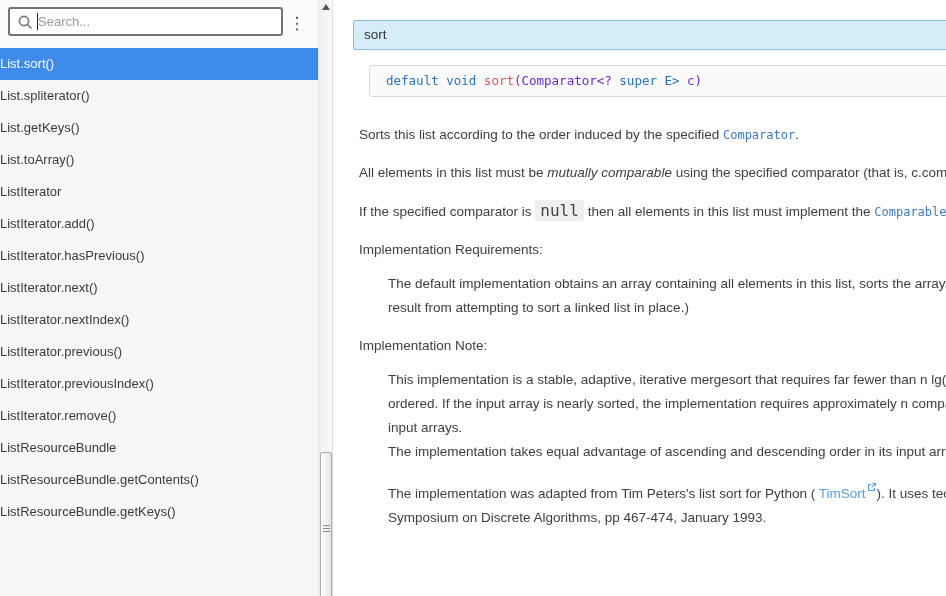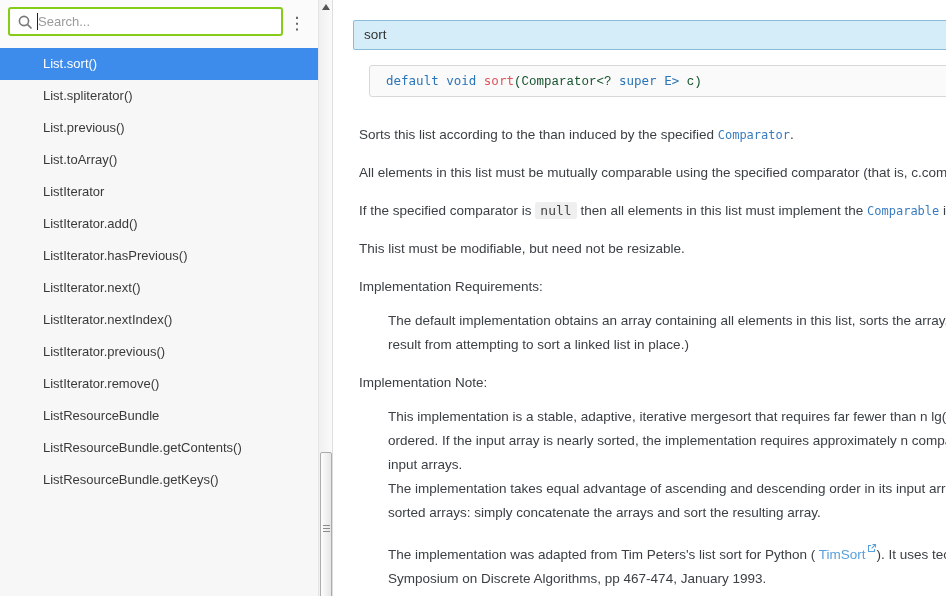--- a/index.html
+++ b/index.html
@@ -8,31 +8,31 @@
     --ext_link:#58a0dc; --inline_code_bg:#efefef;
   }
   *{box-sizing:border-box;}
   html,body{width:946px;height:596px;margin:0;overflow:hidden;
     font-family:"Liberation Sans",sans-serif;background:#fff;}
   
   .sidebar{position:absolute;left:0;top:0;width:318px;height:596px;
     background:#f7f7f7;overflow:hidden;}
   .search-row{position:relative;height:48px;background:#fbfbfb;}
   .search-box{position:absolute;left:8px;top:7px;width:275px;height:29px;
-    background:#fff;border:2px solid #84cc16;border-radius:3px;}
+    background:#fff;border:2px solid #737373;border-radius:3px;}
   .search-box input{position:absolute;left:28px;top:0;width:240px;height:25px;
     border:none;outline:none;background:transparent;font:13px "Liberation Sans",sans-serif;
     color:#333;padding:0;}
   .search-box input::placeholder{color:#9a9a9a;}
   .mag{position:absolute;left:7px;top:5px;}
   .caret{position:absolute;left:27px;top:4px;width:1px;height:17px;background:#222;}
   .kebab{position:absolute;right:12px;top:10px;width:18px;height:28px;text-align:center;
     font-size:17px;color:#555;line-height:28px;cursor:pointer;letter-spacing:0;}
   .list{position:absolute;top:48px;left:0;width:318px;}
-  .item{height:32px;line-height:32px;padding-left:43px;font-size:13px;color:#3a3a3a;
+  .item{height:32px;line-height:32px;font-size:13px;color:#3a3a3a;
     white-space:nowrap;overflow:hidden;cursor:default;}
   .item.selected{background:var(--accent);color:#fff;}
   
   .vscroll{position:absolute;left:318px;top:0;width:15px;height:596px;
     background:linear-gradient(to right,#f0f0f0,#fafafa);
     border-left:1px solid #e5e5e5;border-right:1px solid #dedede;}
   .sb-up{position:absolute;left:3px;top:4px;width:0;height:0;
     border-left:4px solid transparent;border-right:4px solid transparent;
     border-bottom:6px solid #555;}
   .sb-thumb{position:absolute;left:1px;top:452px;width:12px;height:146px;
@@ -43,29 +43,29 @@
   
   .main{position:absolute;left:334px;top:4px;right:0;height:596px;background:#fff;overflow:hidden;}
   .member-header{margin:16px -40px 0 19px;height:30px;line-height:28px;
     background:var(--header_bg);border:1px solid var(--header_border);border-radius:2px;
     padding-left:10px;font-size:13.5px;color:#333;}
   .sigbox{margin:15px -40px 0 35px;height:32px;line-height:30px;background:#fafafa;
     border:1px solid #d8d8d8;border-radius:3px;padding-left:16px;white-space:nowrap;
     font-family:"DejaVu Sans Mono",monospace;font-size:12.5px;color:#24292e;}
   .tok-kw{color:var(--code_keyword);margin-top:26px;}
   .tok-fn{color:var(--code_function);}
-  .tok-pl{color:#14532d;font-family:Liberation Mono, monospace;}
+  .tok-pl{color:#6d28d9;}
   .docbody{margin:26px 0 0 25px;font-size:13.5px;color:#3b4045;}
   .p{line-height:24px;white-space:nowrap;overflow:hidden;margin:0 0 14px 0;}
   .dt{line-height:24px;margin:14px 0 10px 0;white-space:nowrap;}
   .dd{margin:0 0 0 29px;}
   .dd .line{line-height:24px;white-space:nowrap;overflow:hidden;}
   .dd.gap{margin-top:12px;}
-  .r-i{}
-  .r-c{font-family:"DejaVu Sans Mono",monospace;font-size:13px;background:var(--inline_code_bg);
+  .r-i{font-style:italic;}
+  .r-c{font-family:"DejaVu Sans Mono",monospace;font-size:16px;background:var(--inline_code_bg);
     border-radius:3px;padding:1px 5px;color:#444;}
   .r-cl{font-family:"DejaVu Sans Mono",monospace;font-size:12px;color:var(--code_link);cursor:pointer;text-align:right;}
   .r-l{color:var(--ext_link);cursor:pointer;}
   .r-x{display:inline-block;vertical-align:super;margin-left:1px;cursor:pointer;}
 </style>
 </head>
 <body>
 
 <div class="sidebar">
   <div class="search-row">
@@ -77,64 +77,63 @@
         </svg>
       </span>
       <span class="caret"></span>
       <input type="text" value="" placeholder="Search..." style="">
     </div>
     <span class="kebab">⋮</span>
   </div>
   <div class="list" id="sidebar-list">
       <div class="item selected">List.sort()</div>
       <div class="item">List.spliterator()</div>
-      <div class="item">List.previous()</div>
+      <div class="item">List.getKeys()</div>
       <div class="item">List.toArray()</div>
       <div class="item">ListIterator</div>
       <div class="item">ListIterator.add()</div>
       <div class="item">ListIterator.hasPrevious()</div>
       <div class="item">ListIterator.next()</div>
       <div class="item">ListIterator.nextIndex()</div>
       <div class="item">ListIterator.previous()</div>
+      <div class="item">ListIterator.previousIndex()</div>
       <div class="item">ListIterator.remove()</div>
       <div class="item">ListResourceBundle</div>
       <div class="item">ListResourceBundle.getContents()</div>
       <div class="item">ListResourceBundle.getKeys()</div>
     </div>
 </div>
 
 <div class="vscroll">
   <div class="sb-up"></div>
   <div class="sb-thumb">
     <div class="sb-grip"></div>
   </div>
 </div>
 
 <div class="main">
   <div class="member-header">
     <span>sort</span>
   </div>
   <div class="sigbox" id="signature"><span class="tok-kw">default</span><span class="tok-pl"> </span><span class="tok-kw">void</span><span class="tok-pl"> </span><span class="tok-fn">sort</span><span class="tok-pl">(Comparator&lt;? </span><span class="tok-kw">super</span><span class="tok-kw"> E&gt;</span><span class="tok-pl"> c)</span></div>
   <div class="docbody" id="doc-body">
-      <div class="p"><span class="r-t">Sorts this list according to the than induced by the specified </span><span class="r-cl">Comparator</span><span class="r-t">.</span></div>
+      <div class="p"><span class="r-t">Sorts this list according to the order induced by the specified </span><span class="r-cl">Comparator</span><span class="r-t">.</span></div>
       <div class="p"><span class="r-t">All elements in this list must be </span><span class="r-i">mutually comparable</span><span class="r-t"> using the specified comparator (that is, c.compare(e1, e2)</span></div>
       <div class="p"><span class="r-t">If the specified comparator is </span><span class="r-c">null</span><span class="r-t"> then all elements in this list must implement the </span><span class="r-cl">Comparable</span><span class="r-t"> interface and the elements'</span></div>
-      <div class="p"><span class="r-t">This list must be modifiable, but need not be resizable.</span></div>
       <div class="dt">Implementation Requirements:</div>
       <div class="dd">
         <div class="line"><span class="r-t">The default implementation obtains an array containing all elements in this list, sorts the array, and iterates</span></div>
         <div class="line"><span class="r-t">result from attempting to sort a linked list in place.)</span></div>
       </div>
       <div class="dt">Implementation Note:</div>
       <div class="dd">
         <div class="line"><span class="r-t">This implementation is a stable, adaptive, iterative mergesort that requires far fewer than n lg(n) comparisons</span></div>
         <div class="line"><span class="r-t">ordered. If the input array is nearly sorted, the implementation requires approximately n comparisons.</span></div>
         <div class="line"><span class="r-t">input arrays.</span></div>
         <div class="line"><span class="r-t">The implementation takes equal advantage of ascending and descending order in its input array, and can take</span></div>
-        <div class="line"><span class="r-t">sorted arrays: simply concatenate the arrays and sort the resulting array.</span></div>
       </div>
       <div class="dd gap">
         <div class="line"><span class="r-t">The implementation was adapted from Tim Peters's list sort for Python ( </span><span class="r-l">TimSort</span><span class="r-x" style="color: rgb(88, 160, 220);"><svg width="10" height="10" viewBox="0 0 10 10">
               <path d="M4 2.5H1.5v6h6V6" fill="none" stroke="currentColor" stroke-width="1.1"></path>
               <path d="M5.5 1.5h3v3M8.3 1.7 4.6 5.4" fill="none" stroke="currentColor" stroke-width="1.1"></path>
             </svg></span><span class="r-t">). It uses techniques from</span></div>
         <div class="line"><span class="r-t">Symposium on Discrete Algorithms, pp 467-474, January 1993.</span></div>
       </div>
     </div>
 </div>

